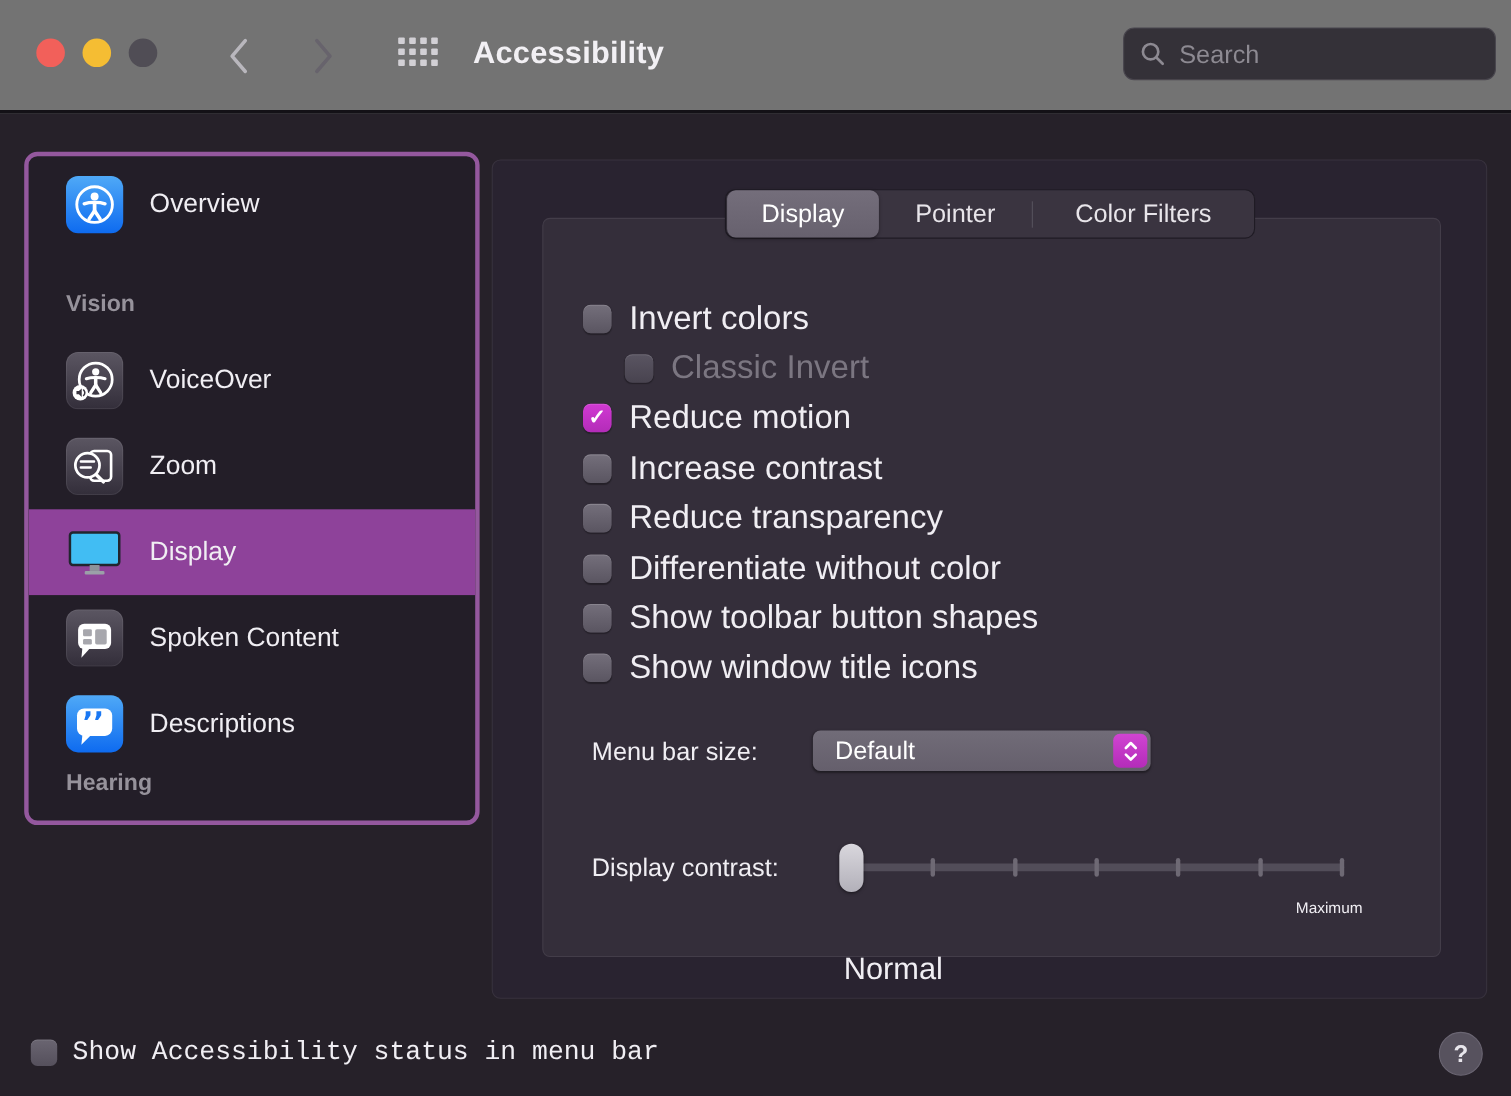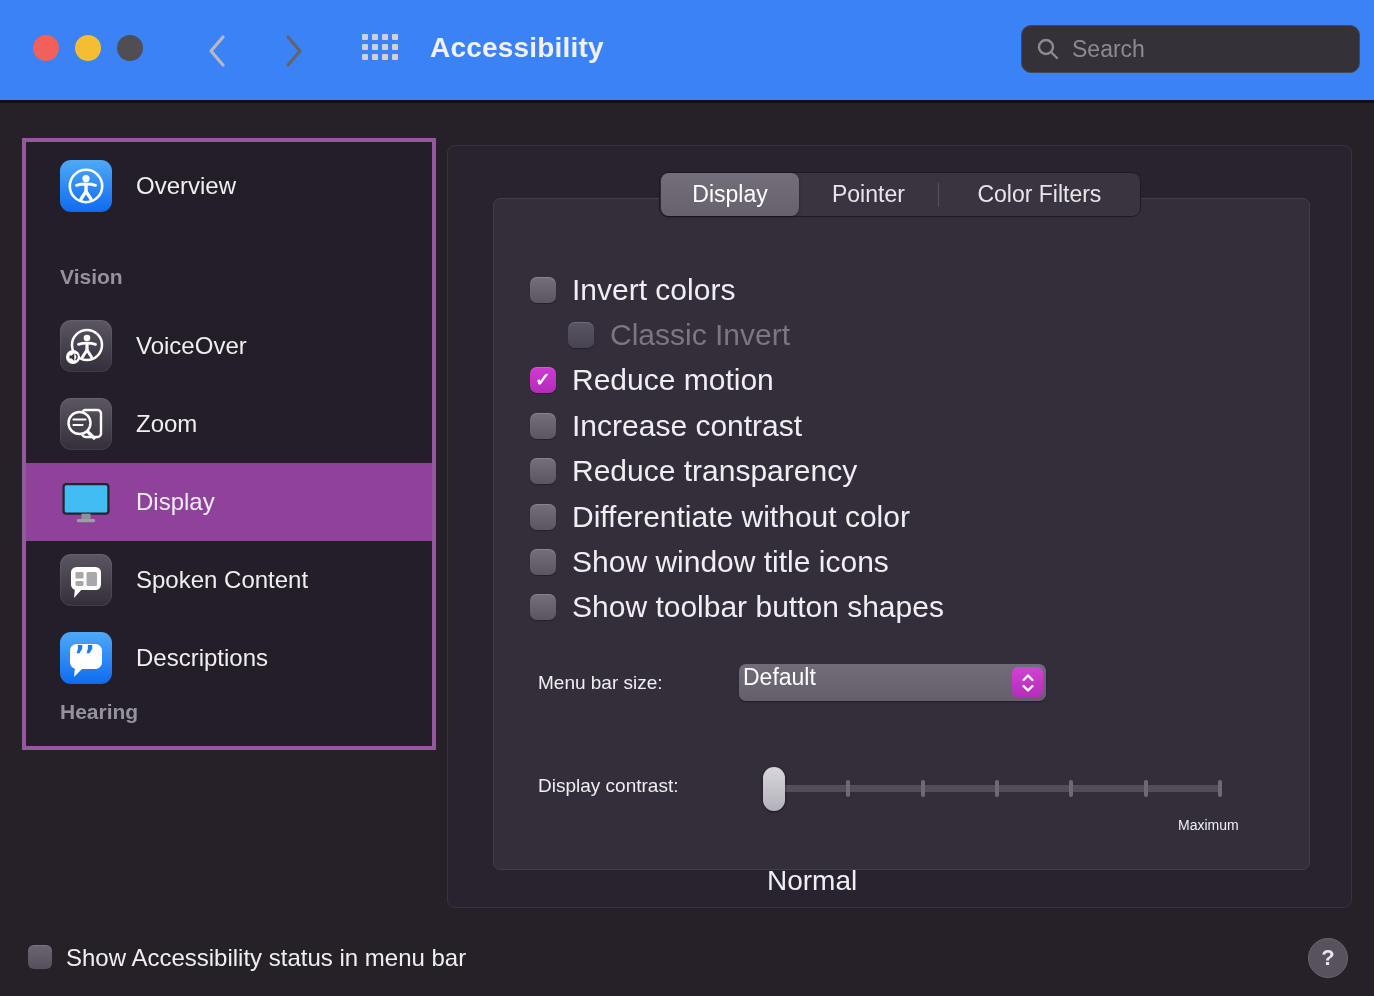--- a/index.html
+++ b/index.html
@@ -2,21 +2,21 @@
 <html><head>
 <meta charset="utf-8">
 <style>
   * { margin:0; padding:0; box-sizing:border-box; }
   html,body { width:1374px; height:996px; background:#262129; overflow:hidden;
               font-family:"Liberation Sans", sans-serif; -webkit-font-smoothing:antialiased; }
   .window { position:relative; width:1374px; height:996px; background:#262129; }
 
   
   .titlebar { position:absolute; left:0; top:0; width:100%; height:103px;
-              background:#3b82f6; border-bottom:3px solid #131116;text-decoration:underline; }
+              background:#737373; border-bottom:3px solid #131116;text-decoration:underline; }
   .tl { position:absolute; top:35px; width:26px; height:26px; border-radius:50%; }
   .tl-red    { left:33px;  background:#f2605a; }
   .tl-yellow { left:75px;  background:#f5bd33; }
   .tl-gray   { left:117px; background:#504d55; }
   .nav-arrow { position:absolute; top:30px; width:34px; height:42px; display:flex;
                align-items:center; justify-content:center; }
   .nav-back    { left:200px; }
   .nav-forward { left:277px; }
   .grid-icon { position:absolute; left:362px; top:34px; display:grid;
                grid-template-columns:repeat(4,6px); grid-template-rows:repeat(3,6px); gap:4px; }
@@ -26,21 +26,21 @@
   .search-field { position:absolute; left:1021px; top:25px; width:339px; height:48px;
                   background:#343138; border:1.5px solid #49464e; border-radius:10px;
                   display:flex; align-items:center; padding:0 14px; }
   .search-field svg { flex:0 0 auto; margin-right:12px; }
   .search-field input { background:transparent; border:none; outline:none; width:100%;
                         font-size:23px; color:#eceaef; font-family:"Liberation Sans", sans-serif; }
   .search-field input::placeholder { color:#8d8a92; }
 
   
   .sidebar { position:absolute; left:22px; top:138px; width:414px; height:612px;
-             background:#231e28; border:4px solid #94589e; border-radius:0; overflow:hidden; }
+             background:#231e28; border:4px solid #94589e; border-radius:12px; overflow:hidden; }
   .sidebar-content { position:relative; width:100%; height:100%; padding-top:5px; }
   .side-row { display:flex; align-items:center; height:78px; padding-left:34px; cursor:default; }
   .side-row.selected { background:#8e429a; }
   .side-label { margin-left:24px; font-size:24px; color:#f0eef3; }
   .side-header { margin:0 0 0 34px; height:30px; display:flex; align-items:center;
                  font-size:21px; font-weight:700; color:#96929b; }
   .hdr-vision  { margin-top:37px; margin-bottom:15px; }
   .hdr-hearing { margin-bottom:15px; }
   .tile { width:52px; height:52px; border-radius:11px; flex:0 0 auto;
           display:flex; align-items:center; justify-content:center; }
@@ -80,24 +80,24 @@
   .cb-row.checked .checkbox { background:linear-gradient(180deg,#d13ad3,#b32cb8); }
   .checkbox .mark { display:none; line-height:1; transform:translateY(-1px); }
   .cb-row.checked .checkbox .mark { display:block; }
   .cb-row.disabled .checkbox { background:linear-gradient(180deg,#5a5562,#48434f); }
   .cb-label { margin-left:16px; font-size:30px; color:#f0eef3; }
   .cb-row.disabled .cb-label { color:#7b7681; }
 
   
   .mbs-row { position:absolute; left:44px; top:464px; width:740px; height:40px;
              display:flex; align-items:center; }
-  .field-label { font-size:19px; color:#f0eef3; }
+  .field-label { font-size:23px; color:#f0eef3; }
   .popup { position:absolute; left:201px; top:1px; width:307px; height:37px;
            background:linear-gradient(180deg,#716c78,#655f6c); border-radius:7px;
-           display:flex; padding-left:4px;
+           display:flex; align-items:center; padding-left:20px;
            box-shadow:0 1px 2px rgba(0,0,0,0.4); }
   .popup-value { font-size:23px; color:#ffffff; }
   .popup-stepper { position:absolute; right:3px; top:3px; width:31px; height:31px;
                    border-radius:6px; background:linear-gradient(180deg,#d044d2,#b42cb9);
                    display:flex; align-items:center; justify-content:center; }
 
   
   .dc-row { position:absolute; left:44px; top:568px; width:740px; height:90px; }
   .dc-row .field-label { position:absolute; left:0; top:8px; }
   .slider { position:absolute; left:232px; top:0; width:452px; height:44px; }
@@ -109,21 +109,21 @@
                   margin-left:-11px; border-radius:11px;
                   background:linear-gradient(180deg,#d9d7dd,#b2b0b9);
                   box-shadow:0 1px 3px rgba(0,0,0,0.5); }
   .dc-min { position:absolute; left:229px; top:50px; font-size:28px; color:#f0eef3;margin-top:48px; }
   .dc-max { position:absolute; left:640px; top:50px; font-size:14px; color:#f0eef3; }
 
   
   .footer-cb { position:absolute; left:28px; top:945px; width:24px; height:24px;
                border-radius:6px; background:linear-gradient(180deg,#6a6571,#55505c);
                box-shadow:inset 0 1px 0 rgba(255,255,255,0.12); }
-  .footer-label { position:absolute; left:66px; top:944px; font-size:24px; color:#f0eef3; }
+  .footer-label { position:absolute; left:66px; top:944px; font-size:24px; color:#f0eef3;font-family:Liberation Mono, monospace; }
   .help-btn { position:absolute; left:1308px; top:938px; width:40px; height:40px;
               border-radius:50%; background:#57525e; border:1px solid #6a6572;
               display:flex; align-items:center; justify-content:center;
               font-size:22px; font-weight:700; color:#e8e6ec; }
 </style>
 </head>
 <body>
 
 <div class="window">
 
@@ -320,25 +320,25 @@
         <div class="cb-row">
           <div class="checkbox"></div>
           <div class="cb-label">Reduce transparency</div>
         </div>
         <div class="cb-row">
           <div class="checkbox"></div>
           <div class="cb-label">Differentiate without color</div>
         </div>
         <div class="cb-row">
           <div class="checkbox"></div>
+          <div class="cb-label">Show toolbar button shapes</div>
+        </div>
+        <div class="cb-row">
+          <div class="checkbox"></div>
           <div class="cb-label">Show window title icons</div>
-        </div>
-        <div class="cb-row">
-          <div class="checkbox"></div>
-          <div class="cb-label">Show toolbar button shapes</div>
         </div>
       </div>
 
       <div class="mbs-row">
         <div class="field-label">Menu bar size:</div>
         <div class="popup">
           <div class="popup-value">Default</div>
           <div class="popup-stepper">
             <svg width="20" height="22" viewBox="0 0 20 22">
               <path d="M5.5 8 L10 3.5 L14.5 8" fill="none" stroke="#fff" stroke-width="2.4" stroke-linecap="round" stroke-linejoin="round"></path>

